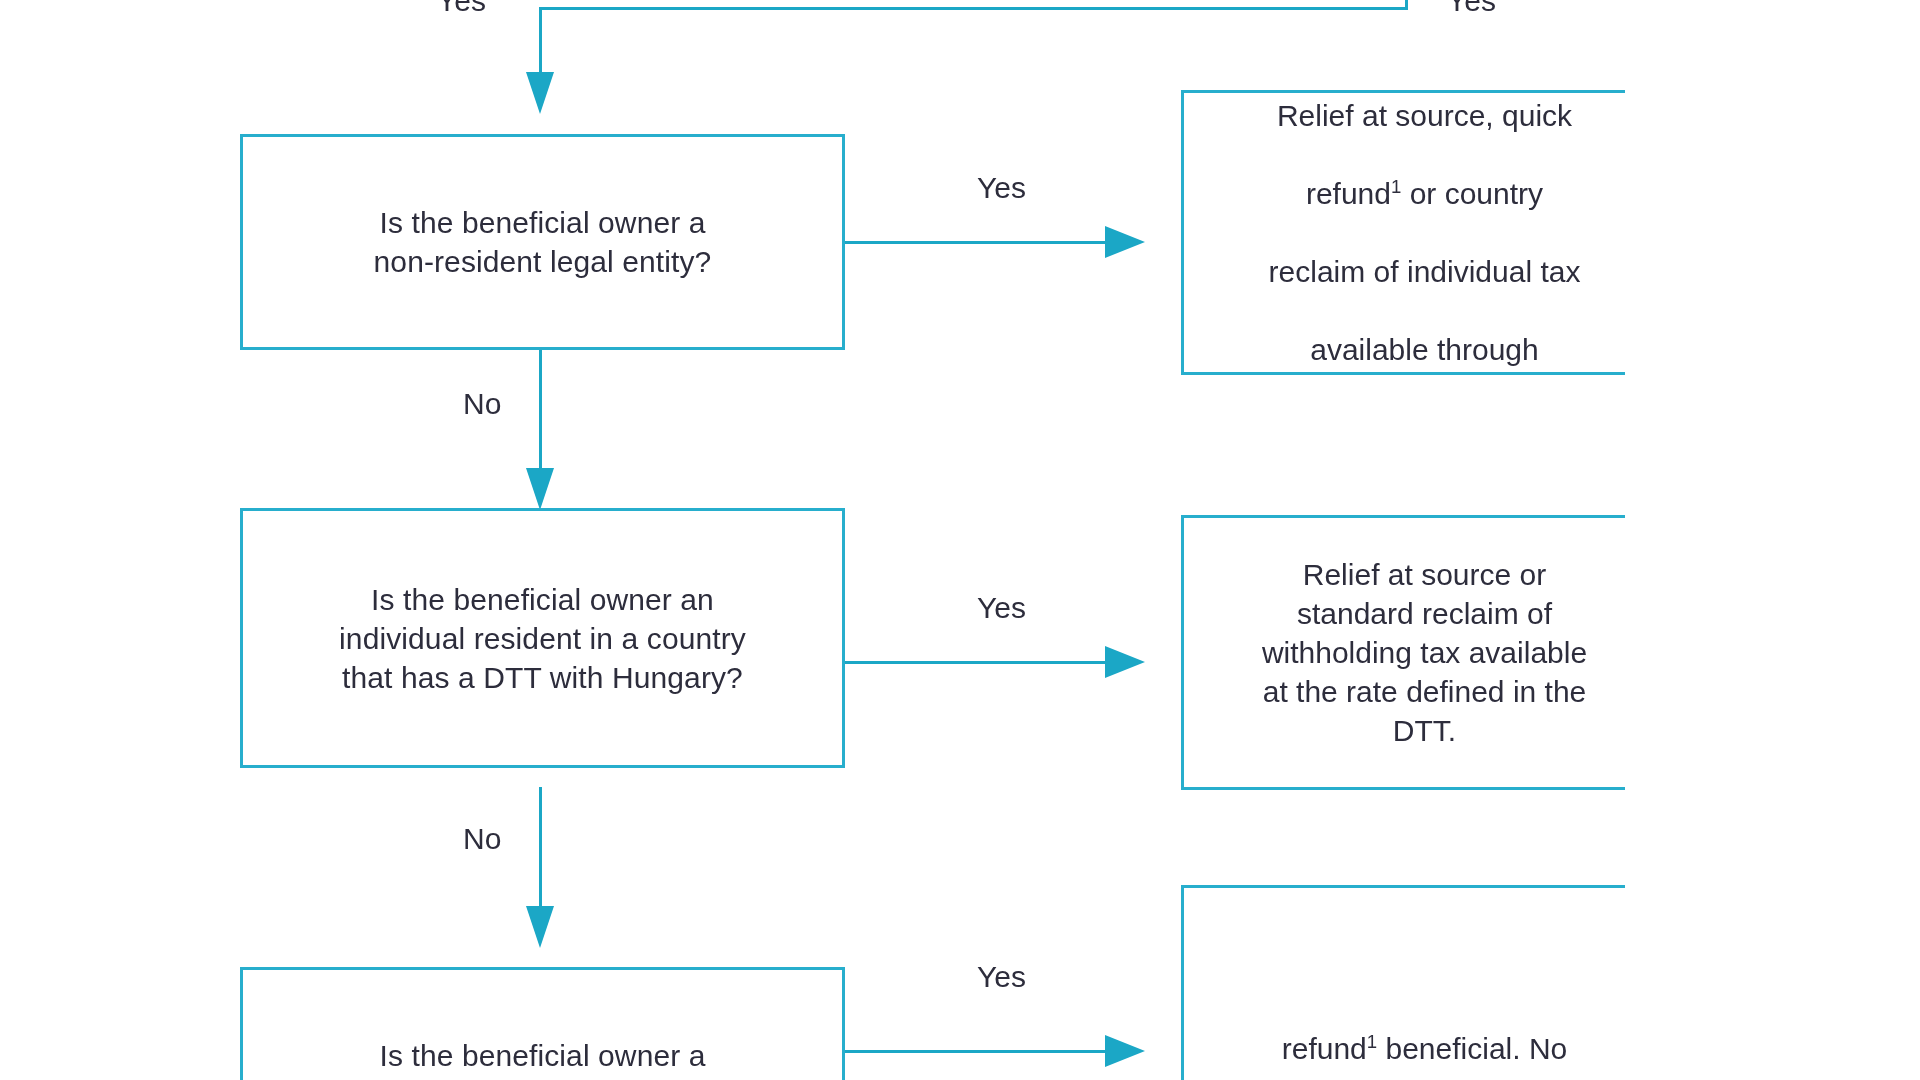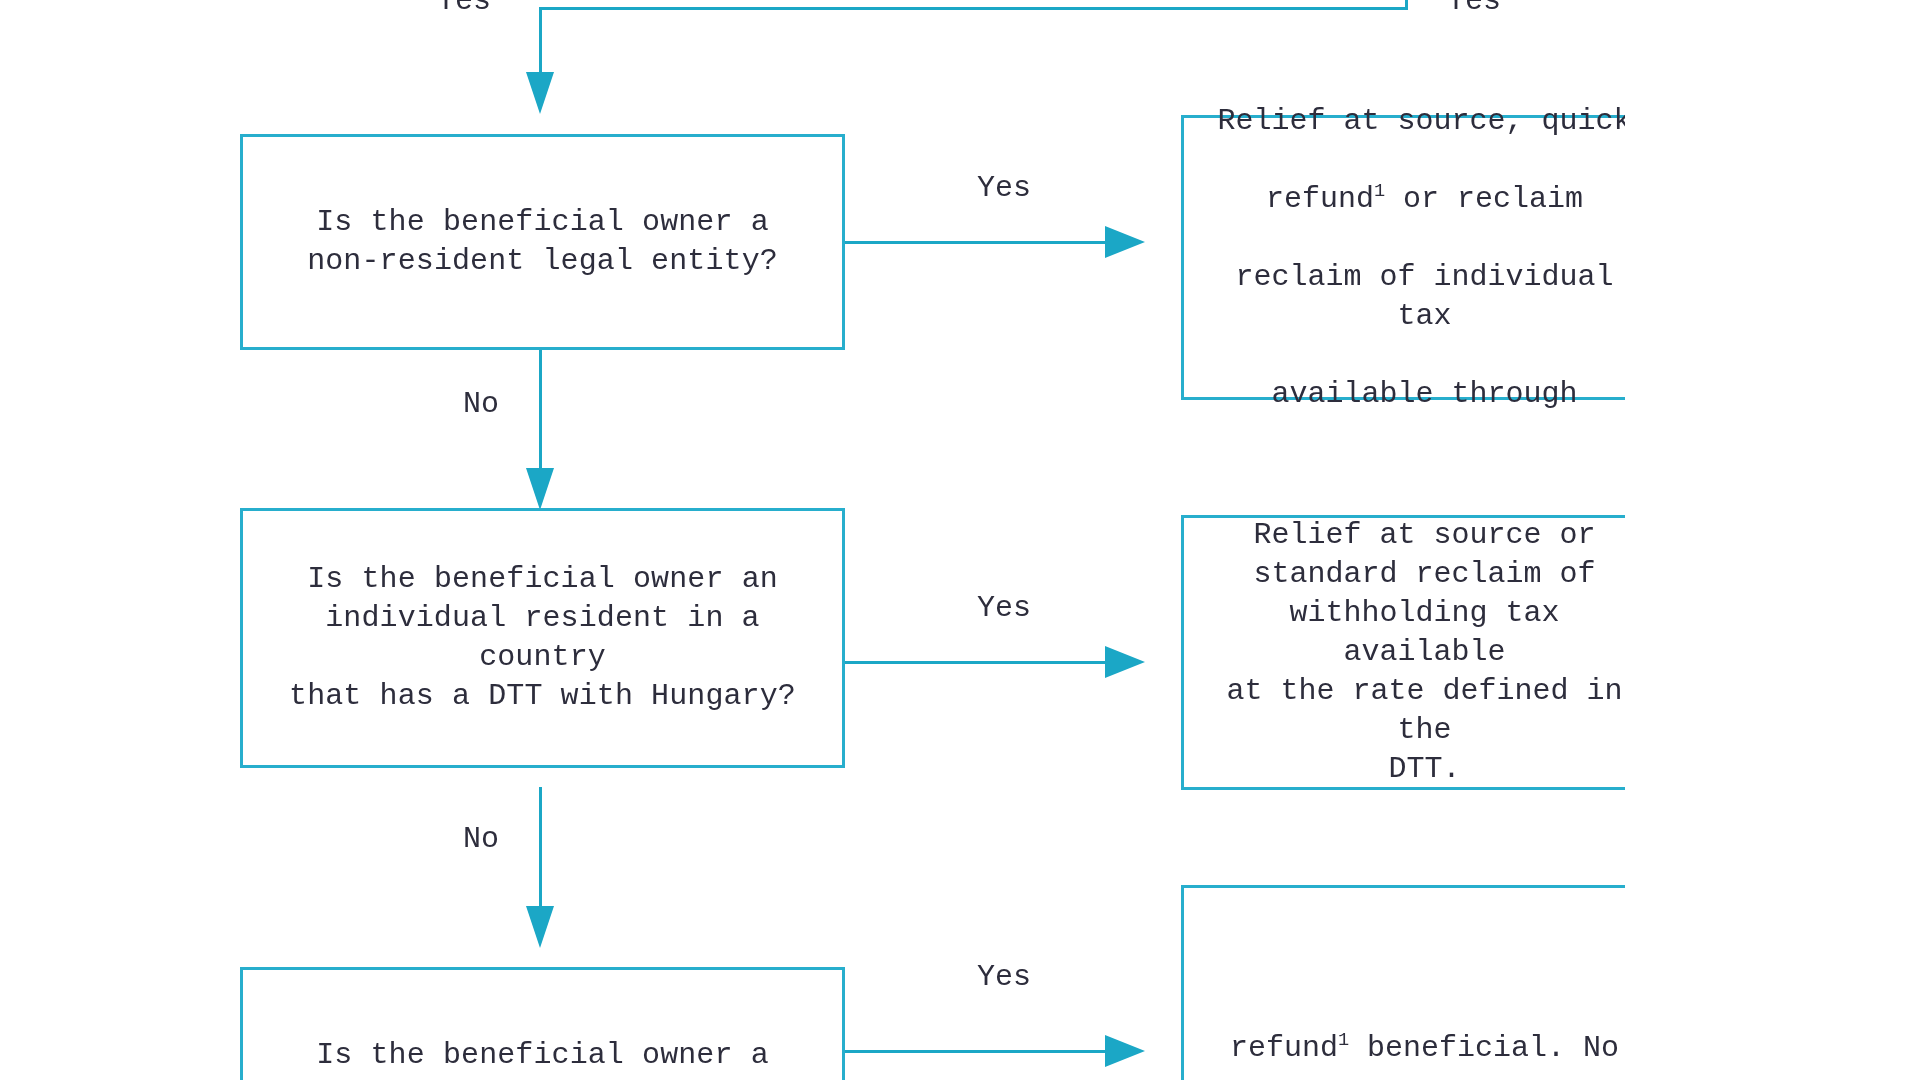--- a/index.html
+++ b/index.html
@@ -10,21 +10,20 @@
   }
   body {
     font-family: "Liberation Sans", "DejaVu Sans", sans-serif;
   }
   #canvas {
     position: relative;
     width: 1625px;
     height: 1080px;
     background: #ffffff;
     overflow: hidden;
-    font-family: Liberation Mono, monospace;
   }
 
   
   .node {
     position: absolute;
     box-sizing: border-box;
     border: 3px solid #27AECD;
     background: #ffffff;
     display: flex;
     align-items: center;
@@ -110,24 +109,24 @@
 
   <div class="node decision" style="left:240px; top:134px; width:605px; height:216px;">
     <span class="node-text">Is the beneficial owner a
 non-resident legal entity?</span>
   </div>
 
   <div class="edge-label" style="left:977px; top:173px;">Yes</div>
   <div class="hline" style="left:845px; top:241px; width:265px;"></div>
   <div class="arrow-right" style="left:1105px; top:226px;"></div>
 
-  <div class="node outcome" style="left:1181px; top:90px; width:487px; height:285px;margin-top:25px;">
+  <div class="node outcome" style="left:1181px; top:90px; width:487px; height:285px;">
     <span class="node-text">
       <span>Relief at source, quick</span><br>
-      <span>refund</span><sup class="fn">1</sup><span> or reclaim</span><br>
+      <span>refund</span><sup class="fn">1</sup><span> or country</span><br>
       <span>reclaim of individual tax</span><br>
       <span>available through</span><br>
     </span>
   </div>
 
   <div class="edge-label" style="left:463px; top:389px;">No</div>
   <div class="vline" style="left:539px; top:350px; height:122px;"></div>
   <div class="arrow-down" style="left:526px; top:468px;"></div>
 
   <div class="node decision" style="left:240px; top:508px; width:605px; height:260px;">

